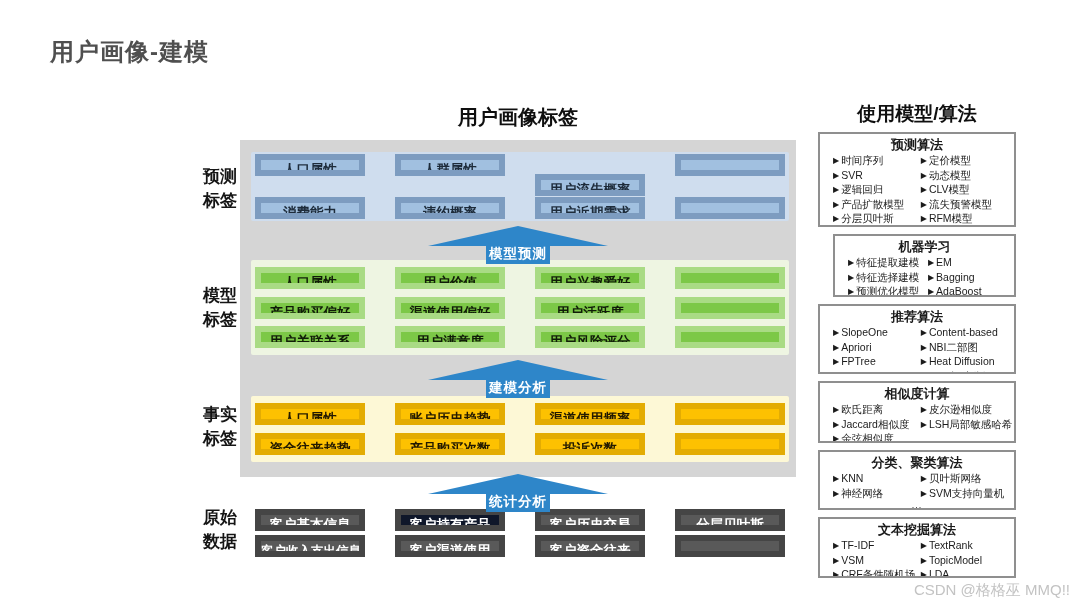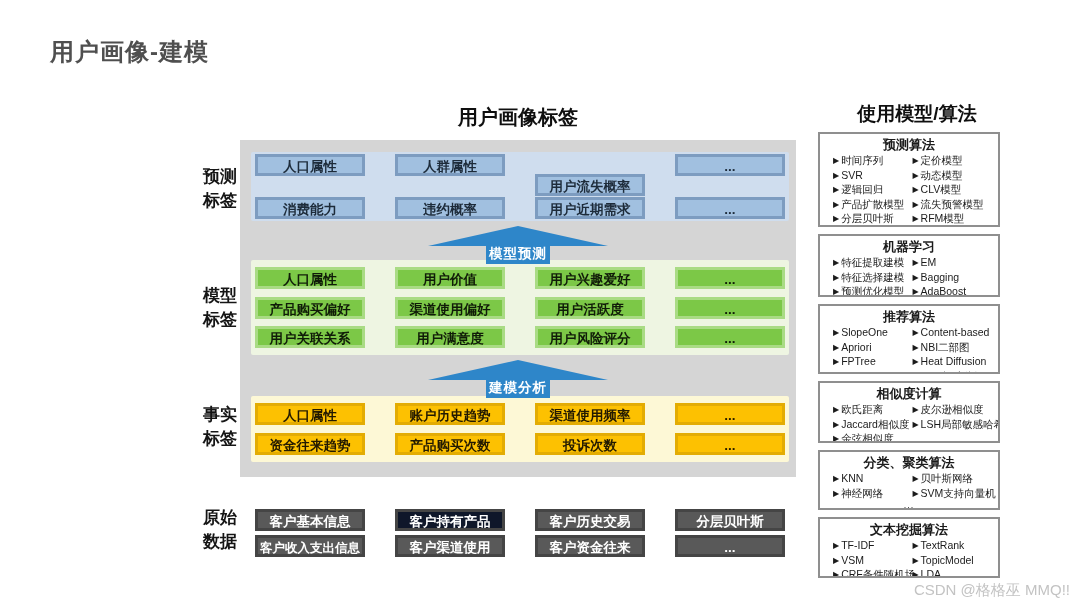--- a/index.html
+++ b/index.html
@@ -31,21 +31,21 @@
   }
   #panel-predict { top:152px; height:69px; }
   #panel-model   { top:260px; height:95px; }
   #panel-fact    { top:396px; height:66px; }
   #panel-raw     { top:504px; height:58px; background:transparent; }
   .box-row {
     display:grid; grid-template-columns:repeat(4,110px); column-gap:30px;
     justify-content:center;
   }
   .tag-box {
-    height:22px; line-height:20px; border:3px solid #000000;
+    height:22px; line-height:20px; border:6px solid #000000;
     text-align:center; font-size:13.5px; font-weight:bold;
     overflow:hidden; white-space:nowrap;
   }
   .layer-label {
     position:absolute; left:197px; width:46px; text-align:center;
     font-size:17px; line-height:24px; font-weight:bold; color:#151515;
   }
   #label-predict { top:165px; }
   #label-model   { top:284px; }
   #label-fact    { top:403px; }
@@ -58,30 +58,30 @@
     width:0; height:0; margin:0 auto;
     border-left:90px solid transparent; border-right:90px solid transparent;
     border-bottom:20px solid #2e86c9;
   }
   .arrow-label {
     width:64px; height:21px; margin:-3px auto 0; background:#2e86c9;
     color:#ffffff; font-size:13.5px; font-weight:bold; text-align:center;
     line-height:21px; letter-spacing:1px;
   }
   .alg-stack {
-    position:absolute; left:818px; top:132px; width:182px;
+    position:absolute; left:818px; top:132px; width:198px;
     display:flex; flex-direction:column; gap:7px;
   }
   .alg-box {
     background:#ffffff; border:2px solid #8f8f8f; padding:2px 4px;
     display:flex; flex-direction:column; justify-content:space-evenly;
     overflow:hidden;
   }
   .alg-box:nth-child(1){ height:95px; }
-  .alg-box:nth-child(2){ height:63px; }
+  .alg-box:nth-child(2){ height:63px;margin-left:15px; }
   .alg-box:nth-child(3){ height:70px; }
   .alg-box:nth-child(4){ height:62px; }
   .alg-box:nth-child(5){ height:60px; }
   .alg-box:nth-child(6){ height:61px; }
   .alg-box-title { text-align:center; font-size:13px; font-weight:bold; color:#1b1b1b; }
   .alg-cols { display:flex; }
   .alg-col-left  { width:52%; padding-left:9px; }
   .alg-col-right { width:48%; }
   .alg-item { font-size:10.5px; line-height:12.5px; color:#1b1b1b; white-space:nowrap; }
   .alg-item .bullet { font-size:8px; margin-right:2px; position:relative; top:-1px; }
@@ -183,20 +183,24 @@
     </div>
 
   <div class="arrow" id="arrow-1">
     <div class="arrow-head" style="border-bottom-color: rgb(46, 134, 201);"></div>
     <div class="arrow-label" style="background: rgb(46, 134, 201);">模型预测</div>
   </div>
   <div class="arrow" id="arrow-2">
     <div class="arrow-head" style="border-bottom-color: rgb(46, 134, 201);"></div>
     <div class="arrow-label" style="background: rgb(46, 134, 201);">建模分析</div>
   </div>
+  <div class="arrow" id="arrow-3">
+    <div class="arrow-head" style="border-bottom-color: rgb(46, 134, 201);"></div>
+    <div class="arrow-label" style="background: rgb(46, 134, 201);">统计分析</div>
+  </div>
 
   <div class="alg-stack" id="alg-stack">
       <div class="alg-box">
         <div class="alg-box-title">预测算法</div>
         <div class="alg-cols">
           <div class="alg-col-left">
             <div class="alg-item"><span class="bullet">▶</span><span class="lbl">时间序列</span></div>
             <div class="alg-item"><span class="bullet">▶</span><span class="lbl">SVR</span></div>
             <div class="alg-item"><span class="bullet">▶</span><span class="lbl">逻辑回归</span></div>
             <div class="alg-item"><span class="bullet">▶</span><span class="lbl">产品扩散模型</span></div>

